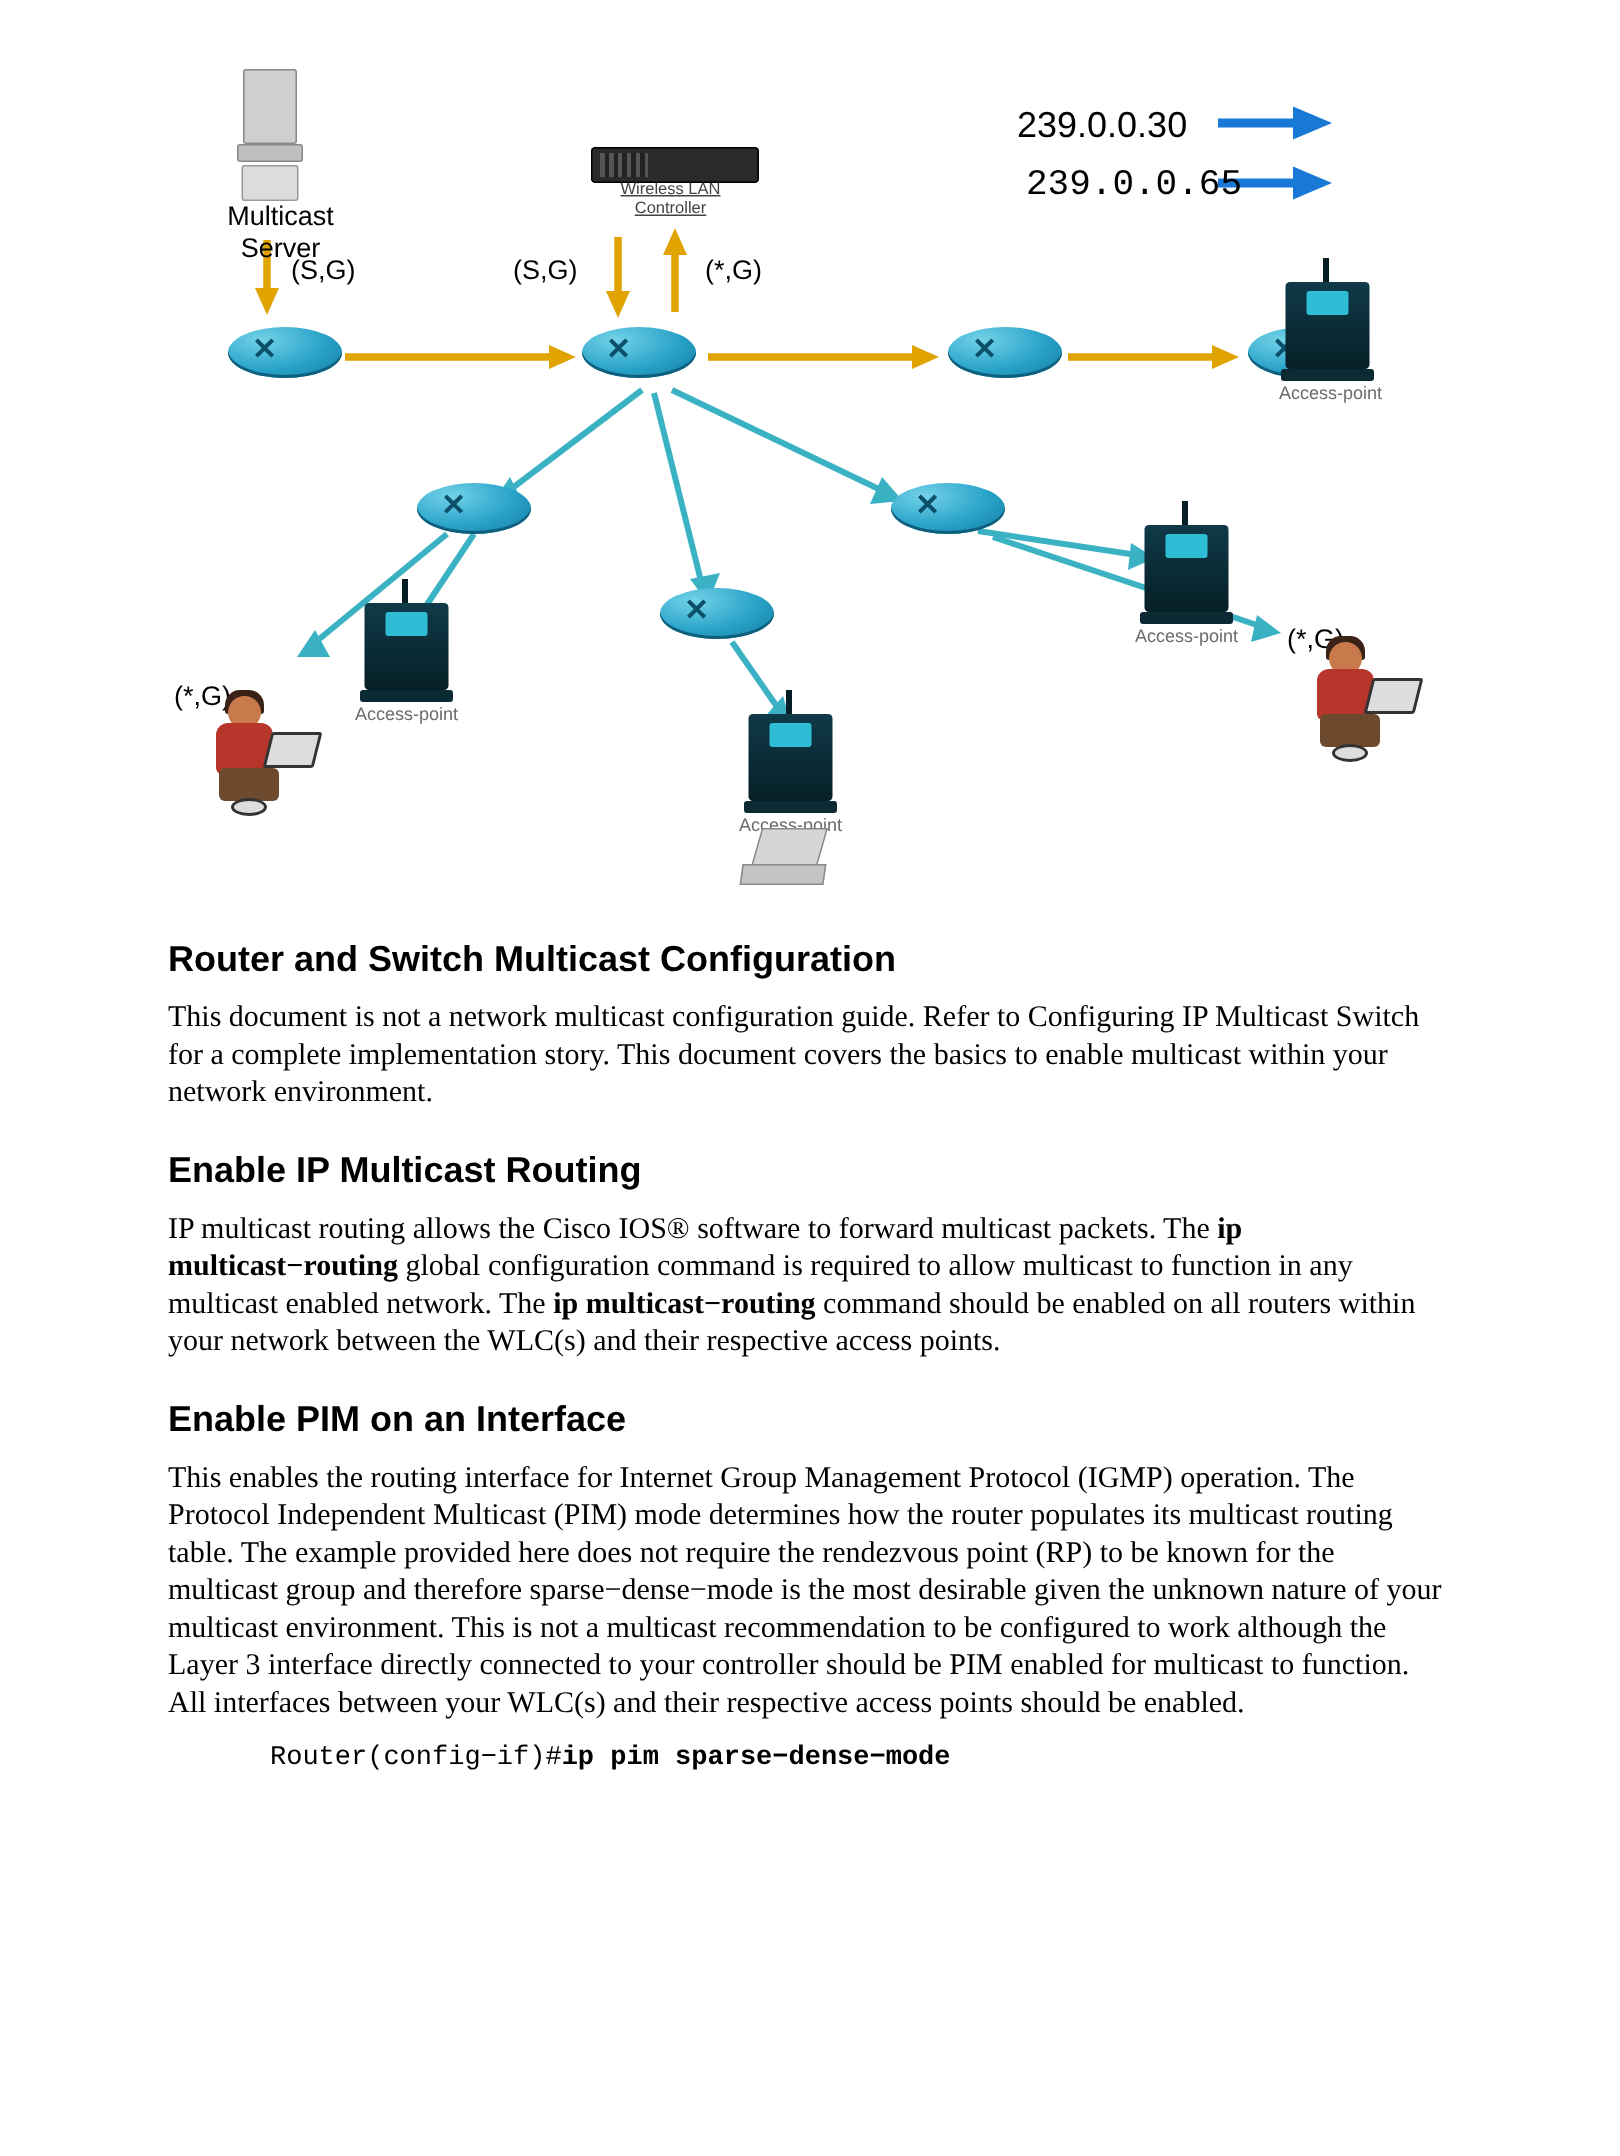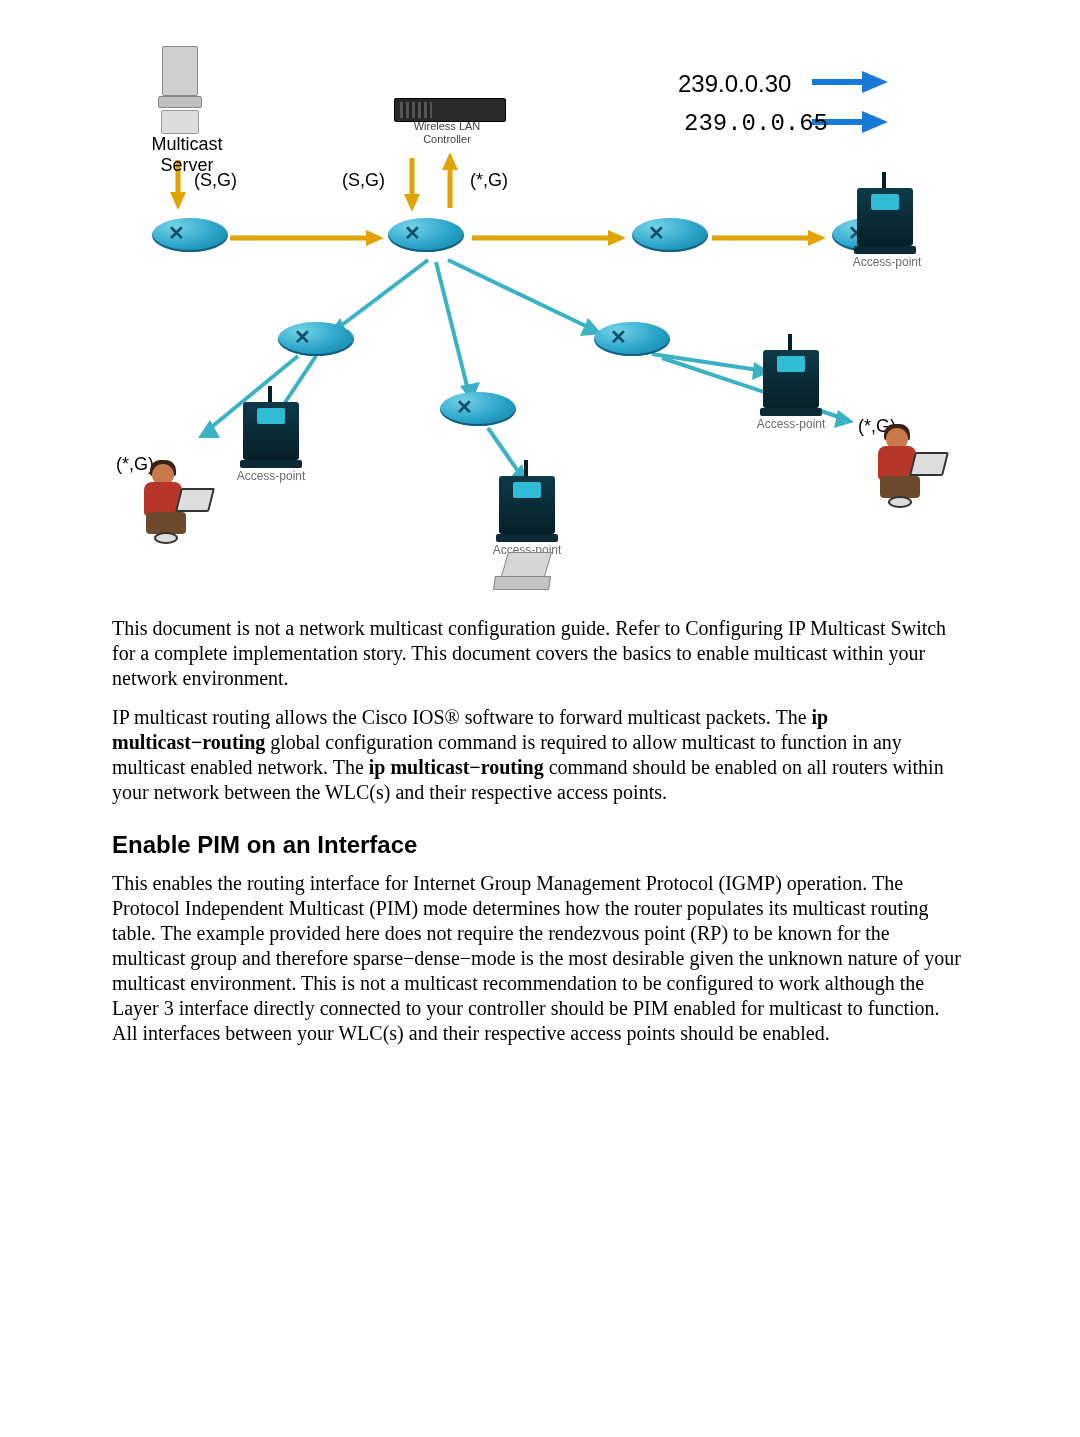--- a/index.html
+++ b/index.html
@@ -3,21 +3,21 @@
 <meta charset="utf-8">
 <style>
   html, body { margin:0; padding:0; background:#fff; }
   body { width:1080px; min-height:1437px; font-family:"Times New Roman", Times, serif; font-size:20px; color:#000; }
   .page { padding:40px 112px 60px 112px; }
 
   
   .diagram { position:relative; height:560px; margin:0 0 16px 0; }
   .d-label { position:absolute; font-family:Arial, Helvetica, sans-serif; font-size:18px; color:#000; text-align:center; line-height:1.15; }
   .d-label.big { font-size:24px; }
-  .d-label.small { font-size:11px; color:#444; }
+  .d-label.small { font-size:11px; color:#444;text-decoration:underline; }
   .d-label.ap { font-size:12px; color:#6b6b6b; }
 
   .arrow-svg { position:absolute; top:0; left:0; }
   .edge-y { stroke:#e0a300; stroke-width:5; fill:none; }
   .edge-yh { fill:#e0a300; }
   .edge-c { stroke:#3bb2c4; stroke-width:4; fill:none; }
   .edge-ch { fill:#3bb2c4; }
   .edge-b { stroke:#1778d6; stroke-width:6; fill:none; }
   .edge-bh { fill:#1778d6; }
 
@@ -223,22 +223,25 @@
         <div class="legs"></div>
         <div class="lap"></div>
         <div class="wheel"></div>
       </div>
     <div class="laptop" style="left:382px; top:512px;">
         <div class="lid"></div>
         <div class="kb"></div>
       </div>
   </div>
 
+  <h2 class="sec">Router and Switch Multicast Configuration</h2>
   <p class="body">This document is not a network multicast configuration guide. Refer to Configuring IP Multicast Switch for a complete implementation story. This document covers the basics to enable multicast within your network environment.</p>
 
+  <h2 class="sec">Enable IP Multicast Routing</h2>
   <p class="body">
     <span>IP multicast routing allows the Cisco IOS® software to forward multicast packets. The </span><span class="bold">ip multicast−routing</span><span> global configuration command is required to allow multicast to function in any multicast enabled network. The </span><span class="bold">ip multicast−routing</span><span> command should be enabled on all routers within your network between the WLC(s) and their respective access points.</span>
   </p>
 
   <h2 class="sec">Enable PIM on an Interface</h2>
   <p class="body">This enables the routing interface for Internet Group Management Protocol (IGMP) operation. The Protocol Independent Multicast (PIM) mode determines how the router populates its multicast routing table. The example provided here does not require the rendezvous point (RP) to be known for the multicast group and therefore sparse−dense−mode is the most desirable given the unknown nature of your multicast environment. This is not a multicast recommendation to be configured to work although the Layer 3 interface directly connected to your controller should be PIM enabled for multicast to function. All interfaces between your WLC(s) and their respective access points should be enabled.</p>
+  <pre class="cmd"><span>Router(config−if)#</span><span class="b">ip pim sparse−dense−mode</span></pre>
 
 </div>
 
 </body></html>

